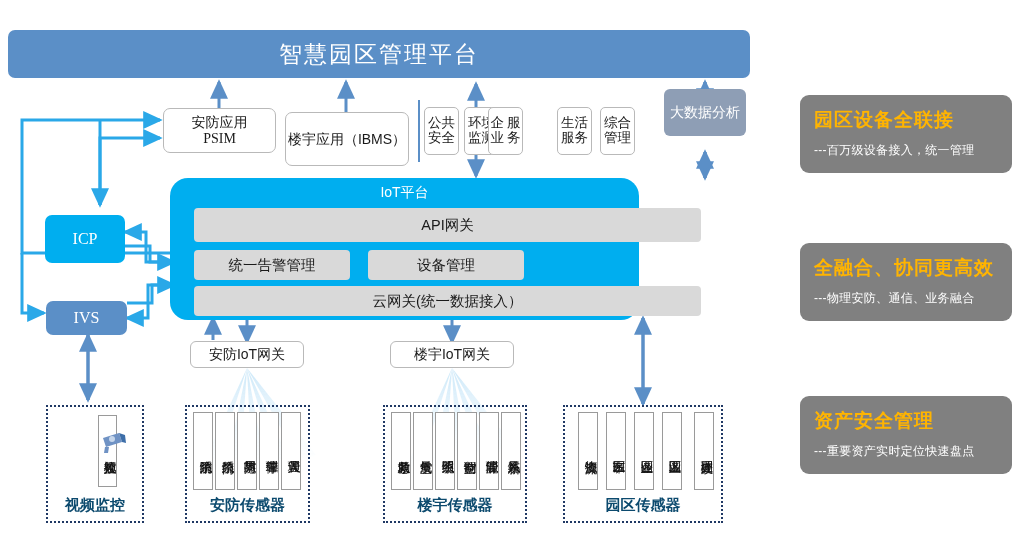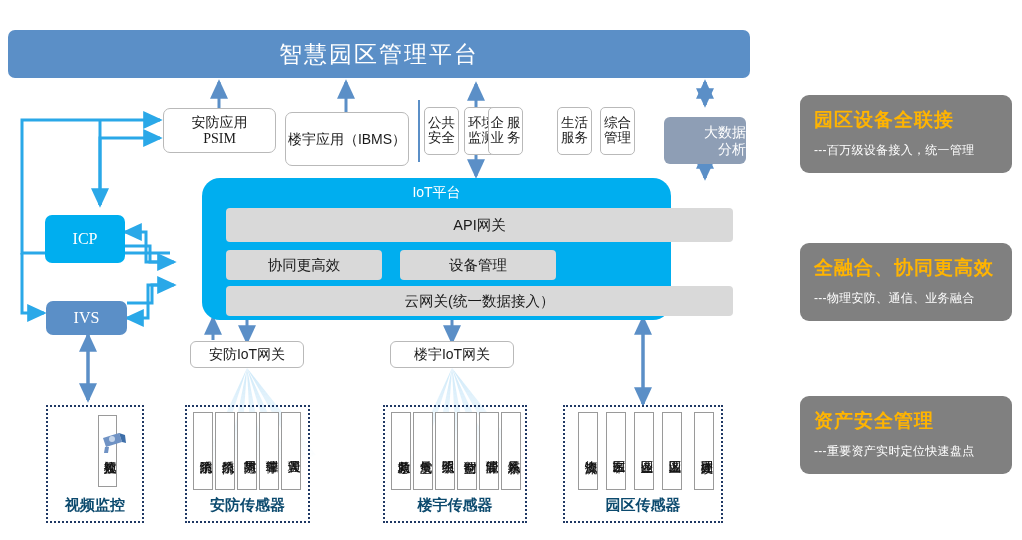--- a/index.html
+++ b/index.html
@@ -162,34 +162,34 @@
   </div>
   <div class="abs appbox small" style="left:557px;top:107px;width:35px;height:48px;flex-direction:column;">
     <div>生活</div>
     <div>服务</div>
   </div>
   <div class="abs appbox small" style="left:600px;top:107px;width:35px;height:48px;flex-direction:column;">
     <div>综合</div>
     <div>管理</div>
   </div>
 
-  <div class="abs bigdata" style="left:664px;top:117px;width:82px;height:47px;flex-direction:column;align-items:flex-end;">
+  <div class="abs bigdata" style="left:664px;top:89px;width:82px;height:47px;flex-direction:row;">
     <div>大数据</div>
     <div>分析</div>
   </div>
 
-  <div class="abs iot" style="left:170px;top:178px;width:469px;height:142px;margin-left:32px;">
+  <div class="abs iot" style="left:170px;top:178px;width:469px;height:142px;">
     <div class="iot-title">IoT平台</div>
 
     <div class="abs grayrow" style="left:24px;top:30px;width:507px;height:34px;">
       <span>API网关</span>
     </div>
 
     <div class="abs grayrow" style="left:24px;top:72px;width:156px;height:30px;">
-      <span>协同更高效</span>
+      <span>统一告警管理</span>
     </div>
     <div class="abs grayrow" style="left:198px;top:72px;width:156px;height:30px;">
       <span>设备管理</span>
     </div>
 
     <div class="abs grayrow" style="left:24px;top:108px;width:507px;height:30px;">
       <span>云网关(统一数据接入）</span>
     </div>
   </div>
 

